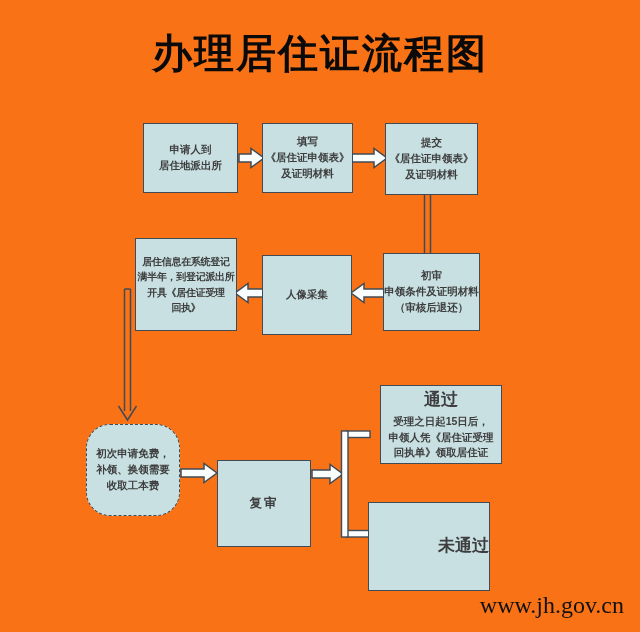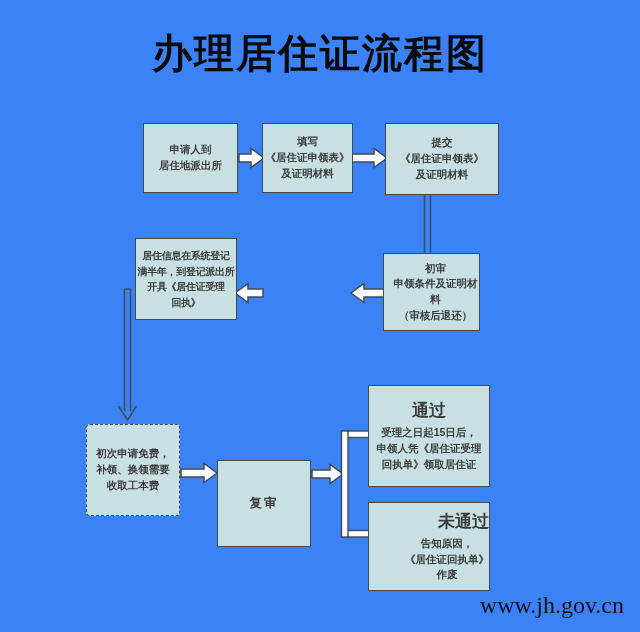--- a/index.html
+++ b/index.html
@@ -1,18 +1,18 @@
 <!DOCTYPE html>
 <html style="--box-fill: #c9e0e3; --box-border: #414b55; --text-color: #3d3d3d;"><head>
 <meta charset="utf-8">
 <style>
   html,body { margin:0; padding:0; }
   #canvas {
     position:relative; width:640px; height:632px;
-    background:#3b82f6; overflow:hidden;
+    background:#f97316; overflow:hidden;
     font-family:"Liberation Sans", sans-serif;
   }
   #flow-title {
     position:absolute; left:0; right:0; top:26px;
     text-align:center; font-family:"Liberation Serif", serif;
     font-weight:bold; font-size:40px; letter-spacing:2px; color:#0a0a0a;
     z-index:3;
   }
   svg.wires { position:absolute; left:0; top:0; z-index:1; }
   .harrow { fill:#fafdfd; stroke:var(--box-border,#414b55); stroke-width:1.5; }
@@ -20,21 +20,21 @@
   .wire   { fill:none; stroke:var(--box-border,#414b55); stroke-width:1.5; }
   .box {
     position:absolute; box-sizing:border-box; z-index:2;
     background:var(--box-fill,#c9e0e3);
     border:1.6px solid var(--box-border,#414b55);
     display:flex; flex-direction:column; align-items:center; justify-content:center;
     text-align:center; color:var(--text-color,#3d3d3d);
     font-weight:bold; font-size:10.5px; line-height:1.5;
   }
   .box .txt { white-space:pre-line; }
-  .box.dashed { border:1.7px dashed var(--box-border,#414b55); border-radius:4px;font-family:Liberation Serif, serif; }
+  .box.dashed { border:1.7px dashed var(--box-border,#414b55); border-radius:24px;font-family:Liberation Serif, serif; }
   .box.small  { font-size:10px; line-height:1.55; letter-spacing:-0.3px; }
   .box .big-label { font-size:17px; line-height:1.4; margin-bottom:2px; }
   .box .sub-label { white-space:pre-line; font-size:10.5px; line-height:1.5; }
   #box-re-review { font-size:12.5px; letter-spacing:2px;margin-top:30px; }
   #site-url {
     position:absolute; right:16px; top:592px;
     font-family:"Liberation Serif", serif; font-size:24px; color:#111;
     z-index:3;
   }
 </style>
@@ -71,59 +71,59 @@
     <span class="txt">申请人到
 居住地派出所</span>
   </div>
 
   <div class="box" id="box-fill-form" style="left:262px; top:123px; width:91px; height:70px;">
     <span class="txt">填写
 《居住证申领表》
 及证明材料</span>
   </div>
 
-  <div class="box" id="box-submit" style="left:385px; top:123px; width:114px; height:72px;">
+  <div class="box" id="box-submit" style="left:385px; top:123px; width:93px; height:72px;">
     <span class="txt">提交
 《居住证申领表》
 及证明材料</span>
   </div>
 
-  <div class="box" id="box-first-review" style="left:383px; top:253px; width:97px; height:78px;padding-left:8px;">
+  <div class="box" id="box-first-review" style="left:383px; top:253px; width:97px; height:78px;">
     <span class="txt">初审
 申领条件及证明材料
 （审核后退还）</span>
   </div>
 
+  <div class="box" id="box-portrait" style="left:262px; top:255px; width:90px; height:80px;">
+    <span class="txt">人像采集</span>
+  </div>
 
-  <div class="box small" id="box-registration" style="left:135px; top:238px; width:102px; height:82px;">
+  <div class="box small" id="box-registration" style="left:135px; top:238px; width:102px; height:93px;">
     <span class="txt">居住信息在系统登记
 满半年，到登记派出所
 开具《居住证受理
 回执》</span>
   </div>
 
   <div class="box dashed" id="box-fee" style="left:86px; top:424px; width:94px; height:92px;">
     <span class="txt">初次申请免费，
 补领、换领需要
 收取工本费</span>
   </div>
 
   <div class="box" id="box-re-review" style="left:217px; top:430px; width:94px; height:87px;">
     <span class="txt">复审</span>
   </div>
 
-  <div class="box" id="box-pass" style="left:368px; top:385px; width:122px; height:102px;">
+  <div class="box" id="box-pass" style="left:380px; top:385px; width:122px; height:79px;">
     <span class="big-label">通过</span>
     <span class="sub-label">受理之日起15日后，
 申领人凭《居住证受理
 回执单》领取居住证</span>
   </div>
 
   <div class="box" id="box-fail" style="left:368px; top:502px; width:122px; height:89px;align-items:flex-end;">
     <span class="big-label">未通过</span>
-    <span class="sub-label">告知原因，
-《居住证回执单》
-作废</span>
   </div>
 
   <div id="site-url">www.jh.gov.cn</div>
 
 </div>
 
 </body></html>

